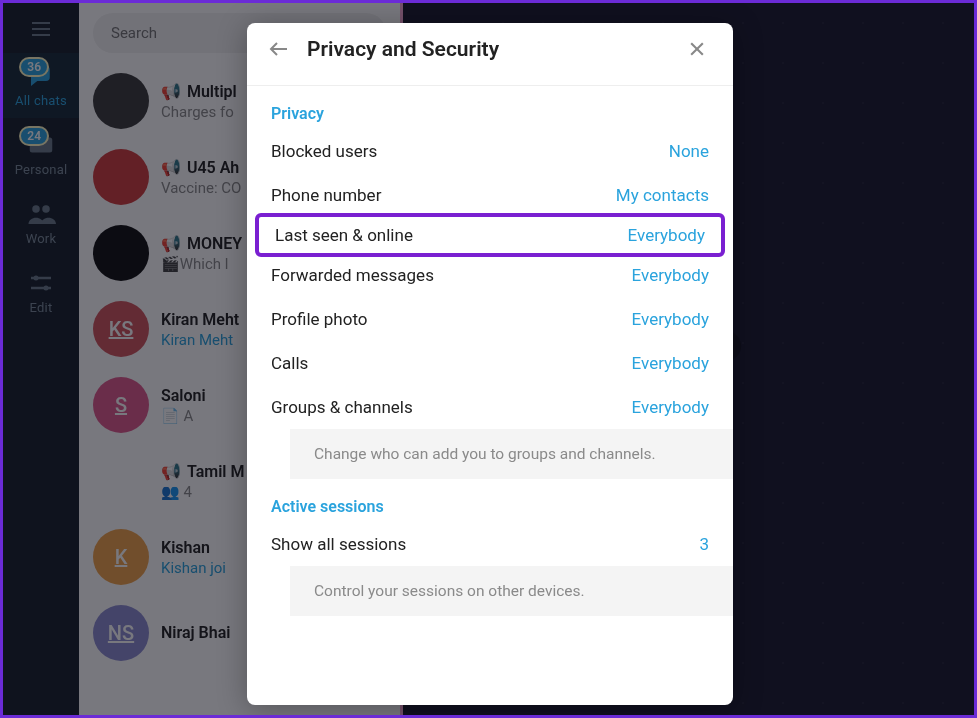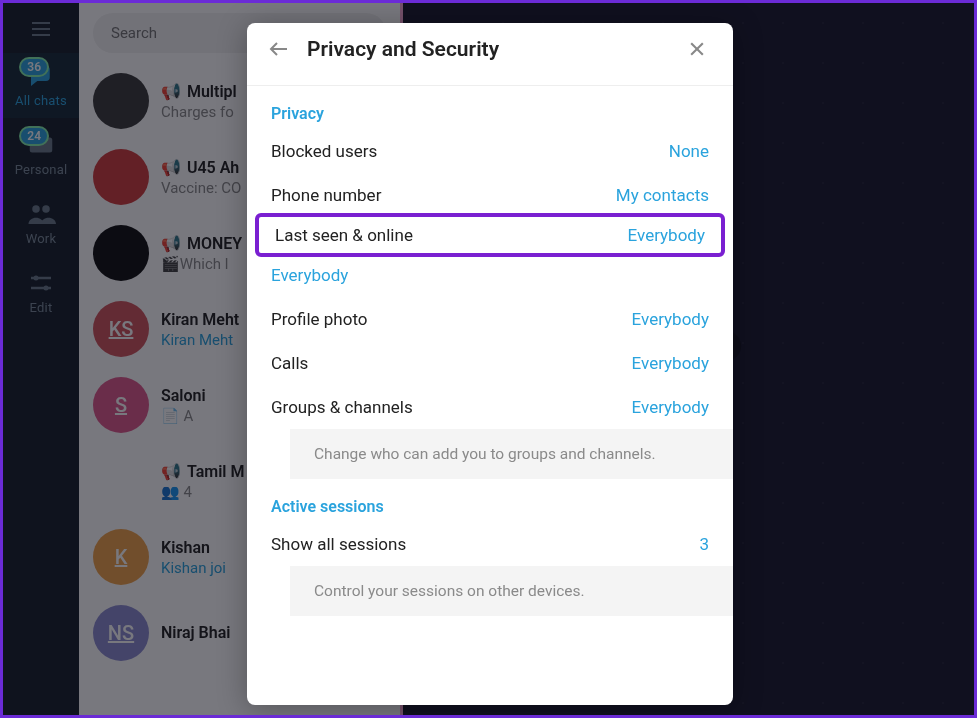--- a/index.html
+++ b/index.html
@@ -21,21 +21,21 @@
   .folder-tab.active { background: rgba(42,158,214,0.08); }
   .folder-tab .folder-icon { width: 36px; height: 30px; display:flex; align-items:center; justify-content:center; position:relative; }
   .folder-tab .folder-icon svg { width: 30px; height: 30px; }
   .folder-tab.active svg { fill: #2aa3dd; }
   .folder-tab:not(.active) svg { fill: #6b7b8a; }
   .folder-tab .label { font-size: 13px; margin-top: 2px; letter-spacing: .2px; }
   .folder-tab.active .label { color: #2aa3dd; }
   .badge {
     position: absolute; top: -4px; right: 10px; background: #2aa3dd; color: #fff;
     font-size: 12px; font-weight: 600; border-radius: 10px; padding: 1px 6px;
-    border: 2px solid #86efac; min-width: 20px; text-align: center;
+    border: 2px solid #fef9c3; min-width: 20px; text-align: center;
   }
   
   
   .chatlist {
     width: 324px; background: #fff; display:flex; flex-direction:column;
     border-right: 3px solid #f9a8d4;
   }
   .search-wrap { padding: 10px 14px; }
   .search {
     width: 100%; height: 40px; background: #f1f1f1; border: none;
@@ -270,20 +270,21 @@
         </div>
         <div class="setting-row">
           <span class="key">Phone number</span>
           <span class="val">My contacts</span>
         </div>
         <div class="setting-row highlight">
           <span class="key">Last seen &amp; online</span>
           <span class="val">Everybody</span>
         </div>
         <div class="setting-row">
+          <span class="key">Forwarded messages</span>
           <span class="val">Everybody</span>
         </div>
         <div class="setting-row">
           <span class="key">Profile photo</span>
           <span class="val">Everybody</span>
         </div>
         <div class="setting-row">
           <span class="key">Calls</span>
           <span class="val">Everybody</span>
         </div>

